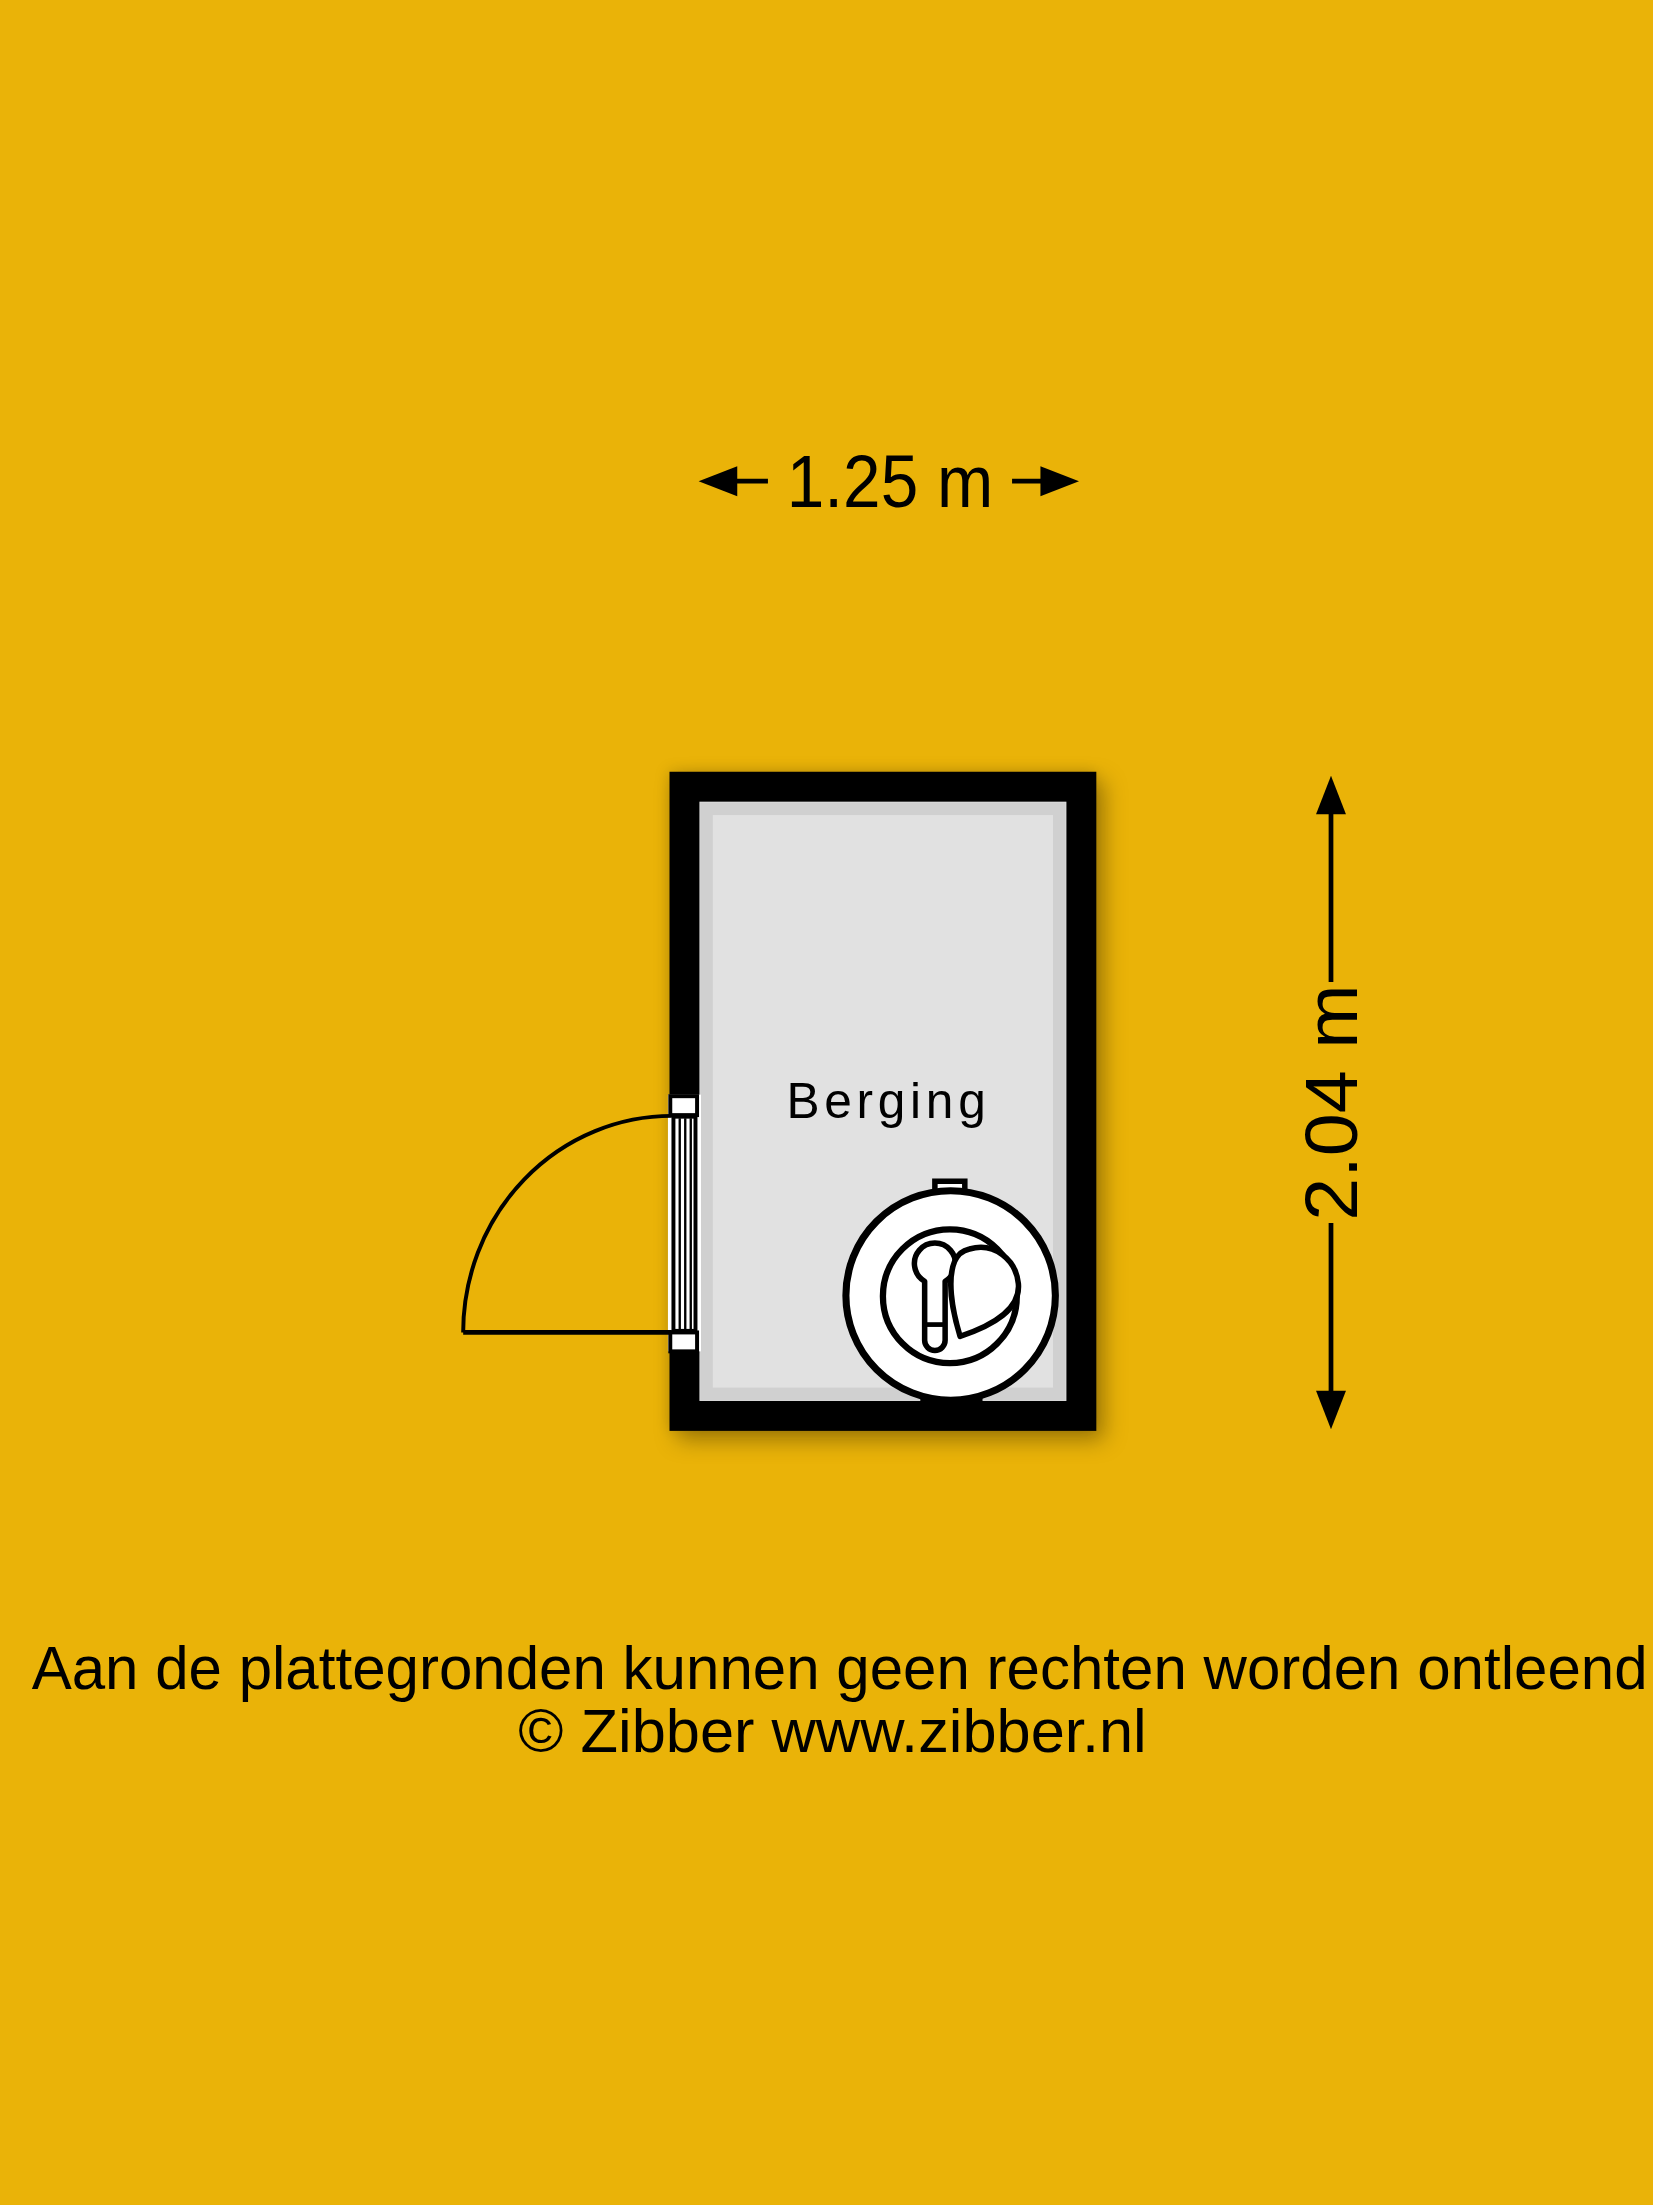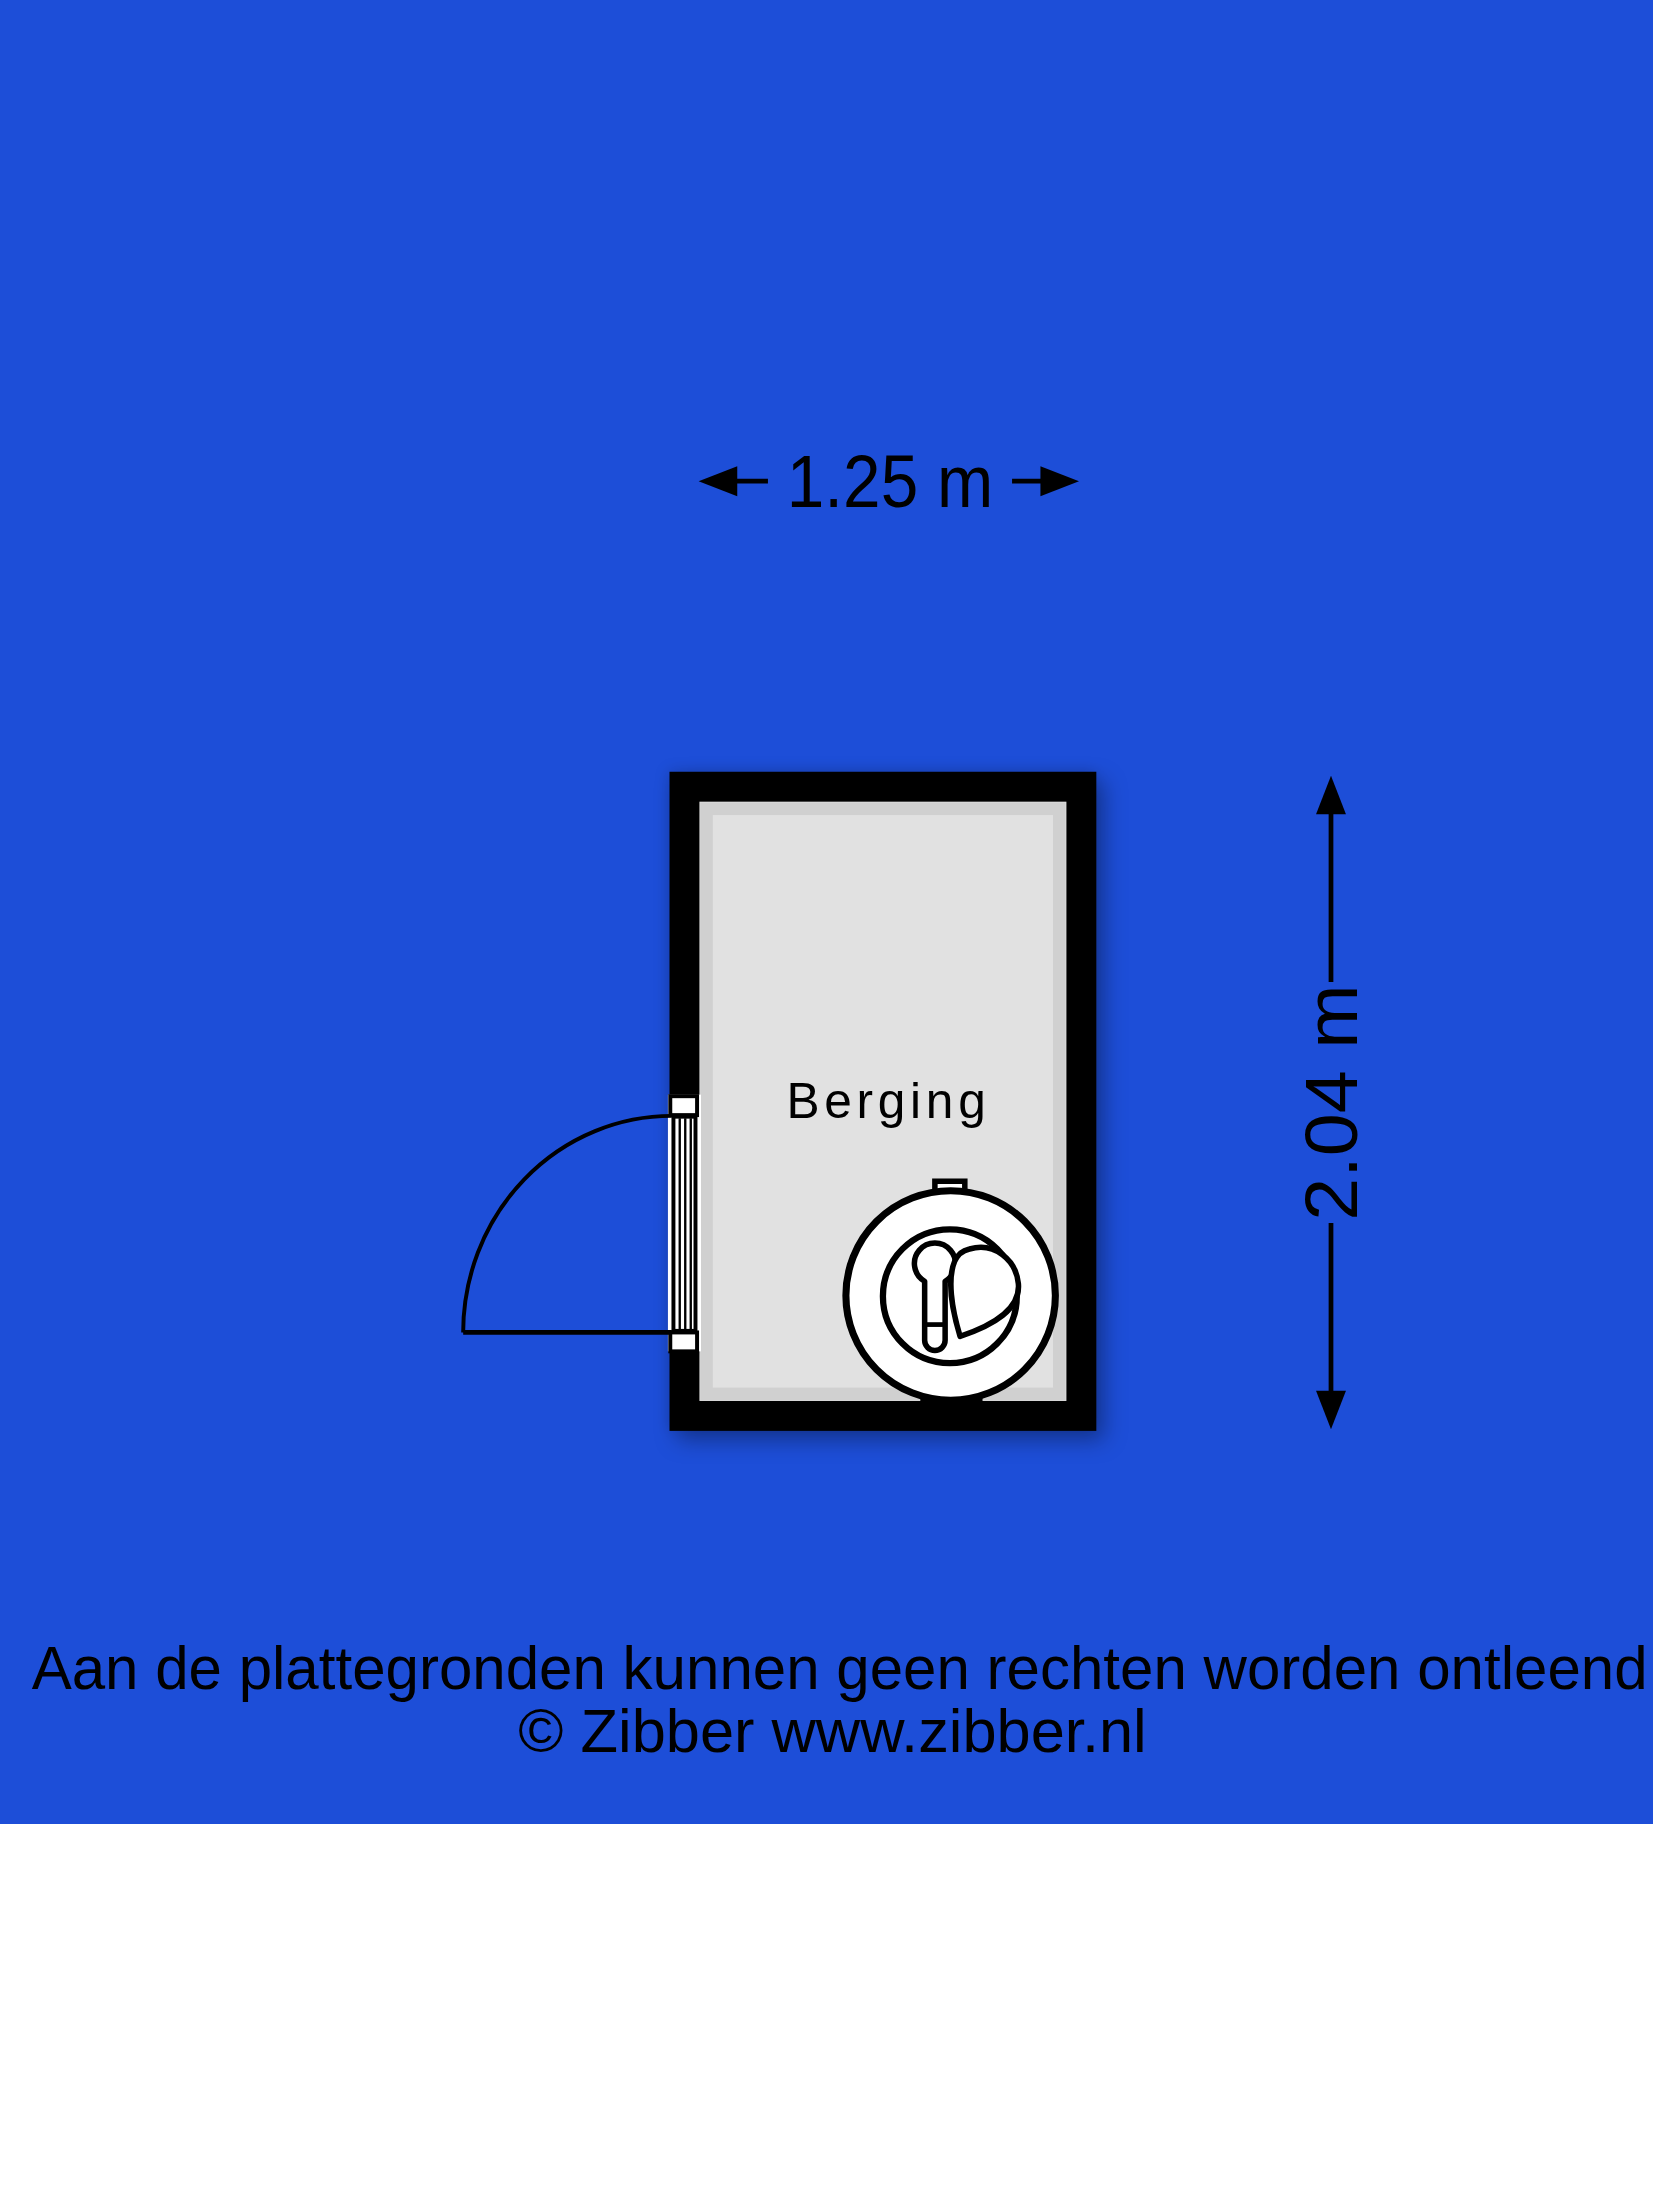--- a/index.html
+++ b/index.html
@@ -4,22 +4,22 @@
 <style>
   html, body {
     margin: 0;
     padding: 0;
     background: #ffffff;
     font-family: "Liberation Sans", sans-serif;
   }
   .canvas {
     position: relative;
     width: 1654px;
-    height: 1824px;
-    background: #1d4ed8;
+    height: 2205px;
+    background: #eab308;
     overflow: hidden;
   }
   svg { display: block; }
   .dim-text {
     font-family: "Liberation Sans", sans-serif;
     font-size: 94px;
     fill: #000000;
   }
   .room-text {
     font-family: "Liberation Sans", sans-serif;

